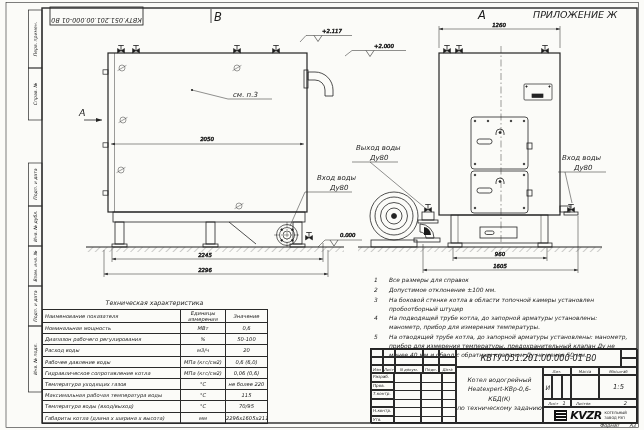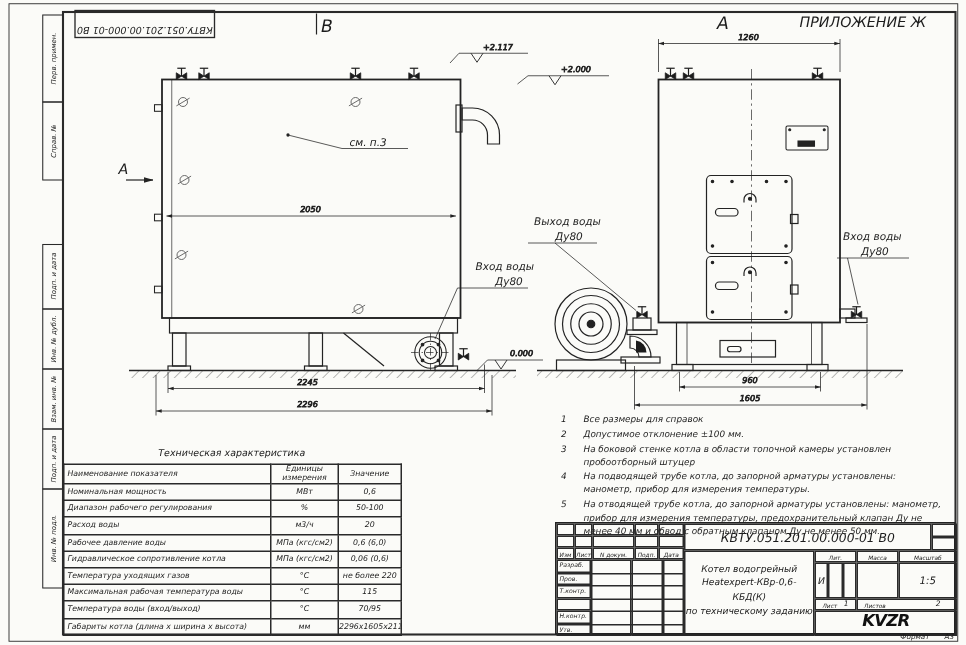--- a/index.html
+++ b/index.html
@@ -430,21 +430,21 @@
 
   <div class="tbc" style="left:172px;top:50px;width:28px;height:8px;font-size:3.9px;display:flex;justify-content:space-evenly;align-items:center;">
     <span>Лист</span>
     <span style="font-size:5px;">1</span>
   </div>
   <div class="tbc" style="left:200px;top:50px;width:67px;height:8px;font-size:3.9px;display:flex;justify-content:space-between;align-items:center;padding:0 10px 0 4px;">
     <span>Листов</span>
     <span style="font-size:5px;">2</span>
   </div>
 
-  <div class="tbc" style="left:172px;top:58px;width:95px;height:17px;display:flex;align-items:center;justify-content:center;gap:3px;flex-direction:column;">
+  <div class="tbc" style="left:172px;top:58px;width:95px;height:17px;display:flex;align-items:center;justify-content:center;gap:3px;">
     <span class="logo-ic">
           <div></div>
           <div></div>
           <div></div>
         </span>
     <span class="kv">KVZR</span>
     <span class="lsub">
       <div>КОТЕЛЬНЫЙ</div>
       <div>ЗАВОД РЭП</div>
     </span>

